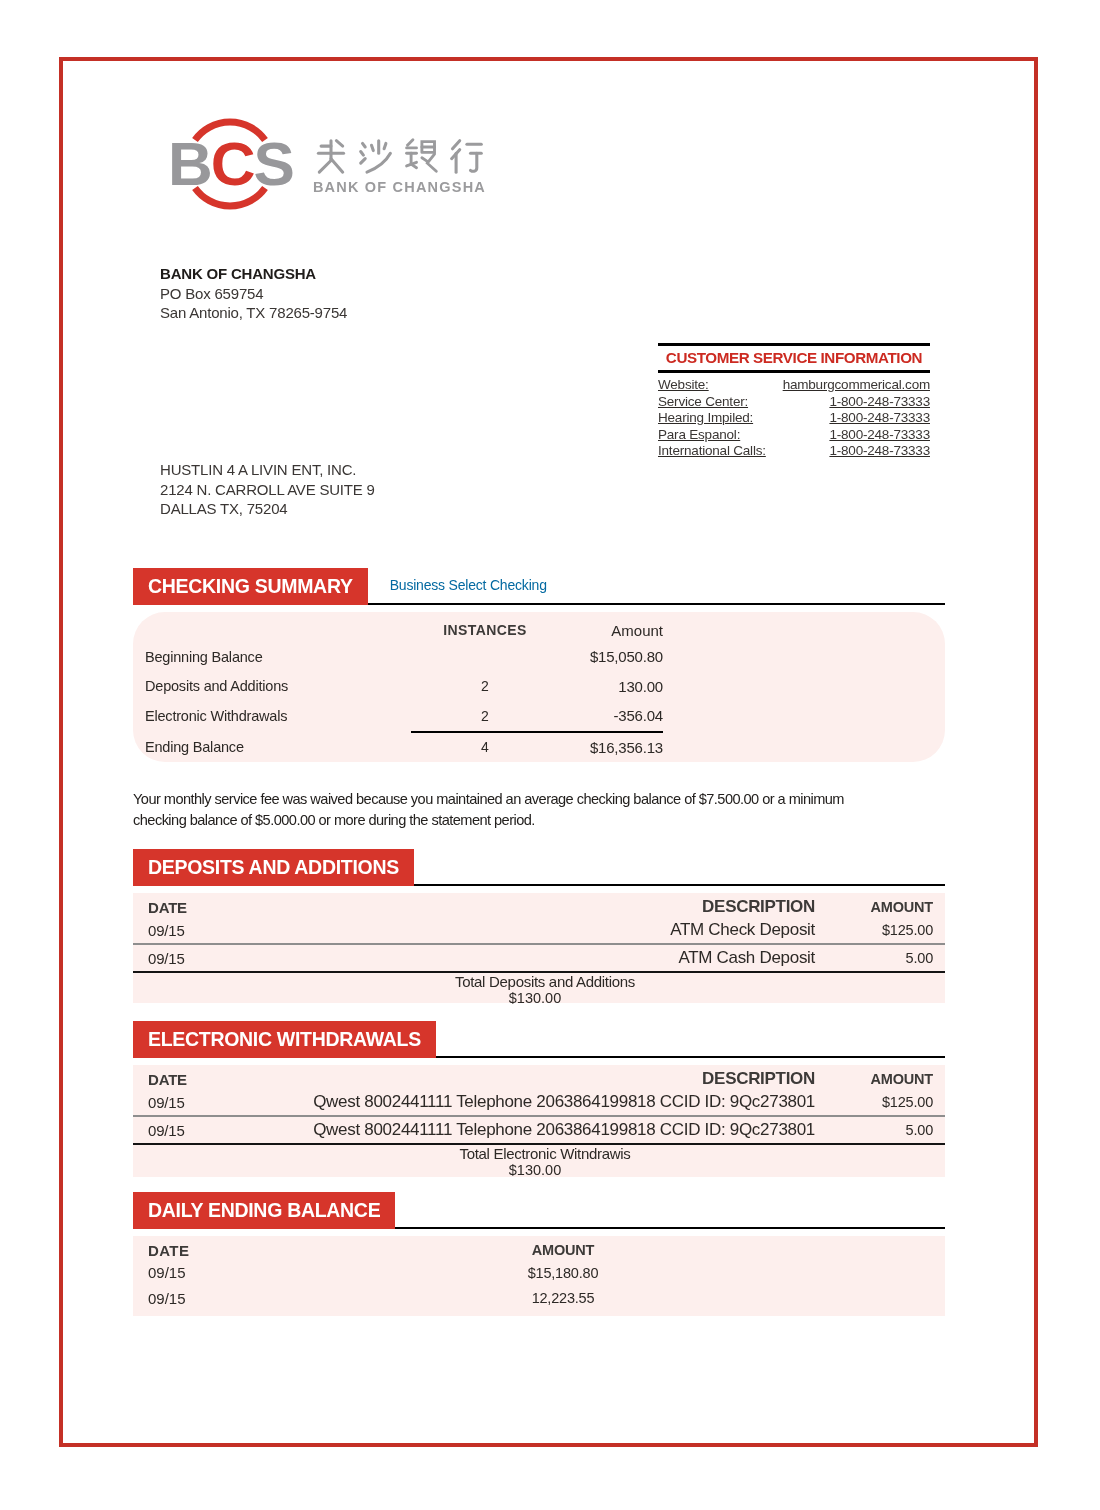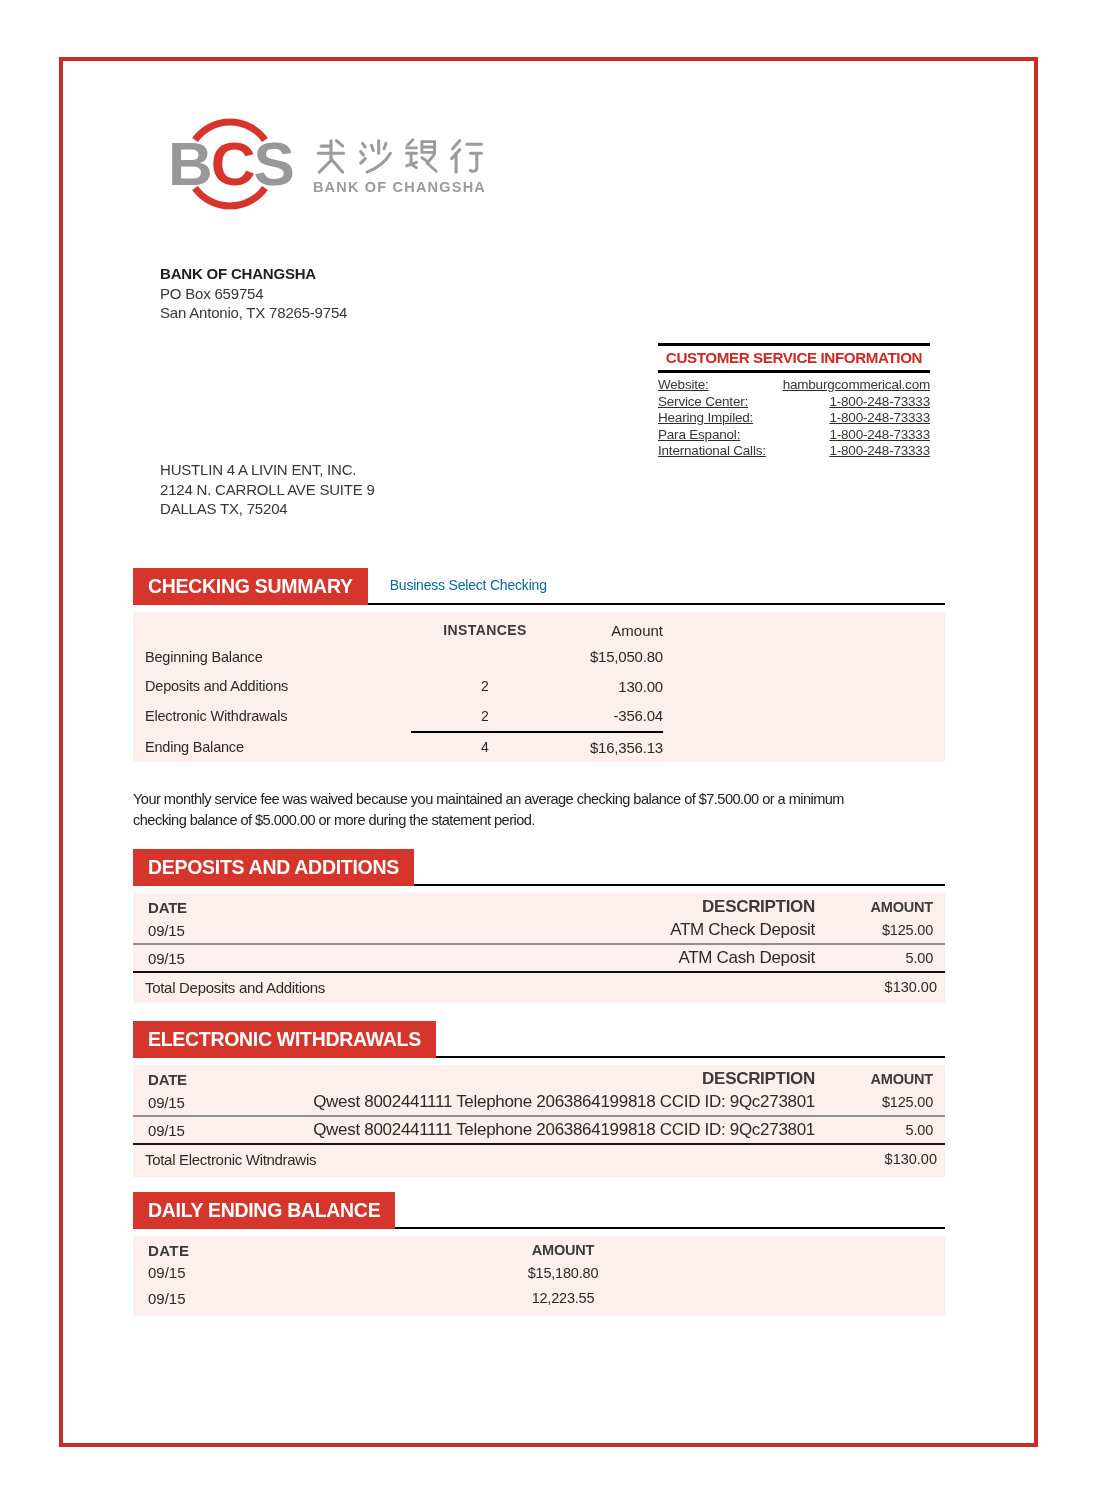--- a/index.html
+++ b/index.html
@@ -40,41 +40,41 @@
   .sec-head { display:flex; align-items:stretch; height:37px; }
   .red-box { background:#d6352b; color:#fff; font-weight:bold; font-size:19.5px;
     line-height:37px; padding:0 15px; letter-spacing:-0.3px; white-space:nowrap; }
   .head-rule { flex:1; position:relative; border-bottom:2.5px solid #000; }
   .head-sub { position:absolute; left:12px; bottom:10px; font-size:14px; color:#0369a1; letter-spacing:-0.2px;margin-left:10px; }
 
   
   .pink { background:#fdefed; }
   .collabel { font-size:10px; font-weight:bold; color:#3d3a38; letter-spacing:0.4px; }
 
-  .sumtbl { padding-top:6px; }
+  .sumtbl { padding-top:6px;border-radius:32px; }
   .sumrow { display:grid; grid-template-columns:278px 148px 104px 1fr; align-items:center; }
   .sumrow.hdr { height:24px; }
   .sumrow.data { height:29.5px; }
   .sum-label { padding-left:12px; font-size:14.5px; letter-spacing:-0.2px; color:#2d2926; }
   .sum-inst { text-align:center; font-size:14px; }
   .sum-amt { text-align:right; font-size:15px; letter-spacing:-0.2px; }
   .sum-amt-hdr { text-align:right; font-size:15px; color:#2d2926; }
   .sum-rule { margin-left:278px; width:252px; border-top:2.5px solid #000; }
 
   .note { font-size:14.6px; line-height:20.5px; letter-spacing:-0.55px; color:#23201e; width:715px; }
 
   .txrow { display:grid; grid-template-columns:90px 1fr 130px; align-items:center; }
   .tx-date { padding-left:15px; font-size:15px; letter-spacing:-0.2px; }
   .tx-desc { padding-left:10px; font-size:17px; letter-spacing:-0.3px;text-align:right; }
   .tx-amt { text-align:right; padding-right:12px; font-size:14.5px; letter-spacing:-0.2px; }
   .txrow.hdr { height:24px; padding-top:4px; }
   .txrow.data { height:26px; }
   .rule-gray { border-top:2.5px solid #8e8e8e; }
   .rule-black { border-top:2.5px solid #141414; }
-  .totrow { display:flex; justify-content:space-between; align-items:center; height:28px; }
+  .totrow { display:flex; justify-content:space-between; align-items:center; height:28px;flex-direction:column; }
   .tot-label { padding-left:12px; font-size:15px; letter-spacing:-0.3px; }
   .tot-amt { padding-right:8px; font-size:14.5px; }
 
   .dbrow { display:grid; grid-template-columns:100px 660px 1fr; align-items:center; }
   .dbrow.hdr { height:24px; padding-top:4px; }
   .dbrow.data { height:25.5px; }
   .db-date { padding-left:15px; font-size:15px; }
   .db-amt { text-align:center; font-size:14.5px; letter-spacing:-0.2px; }
 </style>
 </head>

